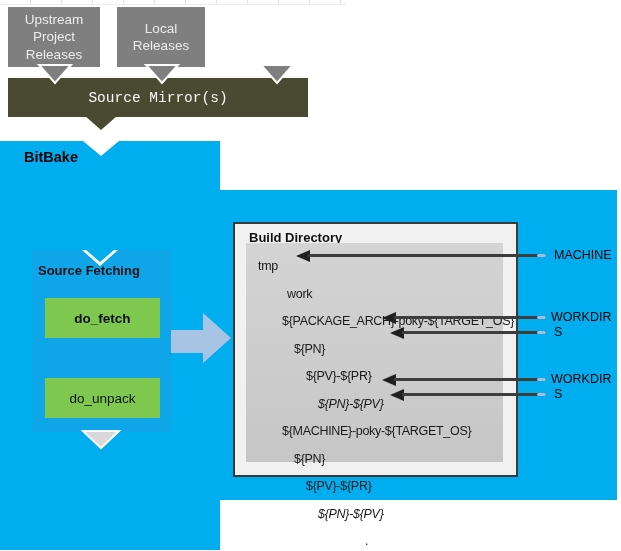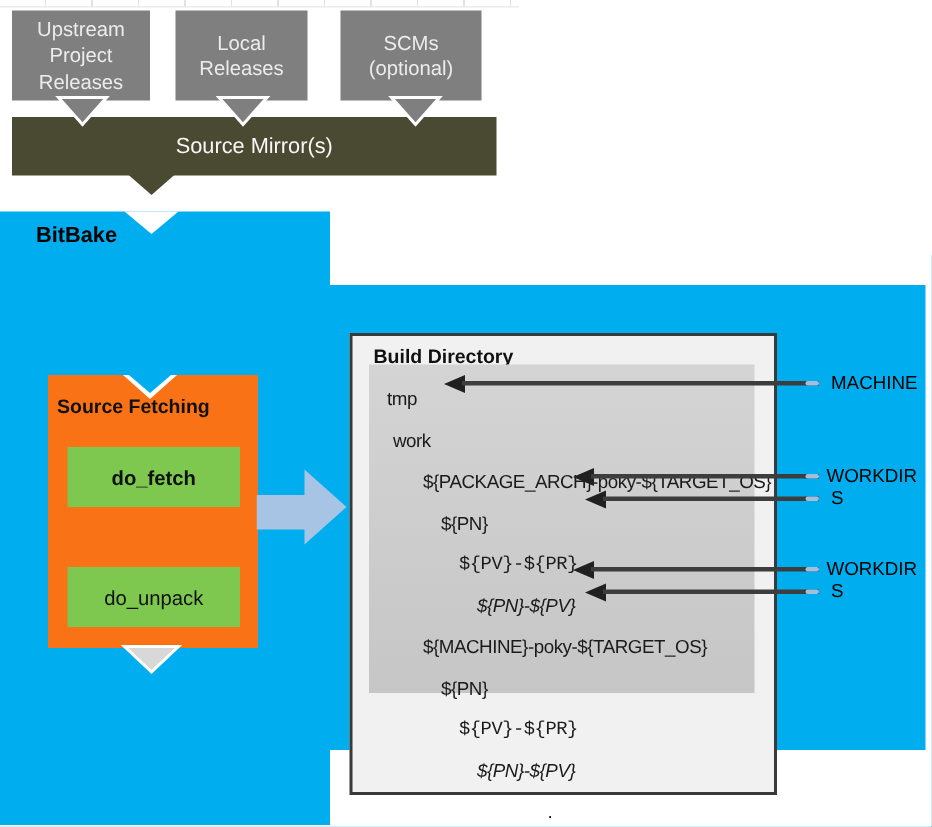--- a/index.html
+++ b/index.html
@@ -15,66 +15,66 @@
   
   .srcbox { position:absolute; background:#7f7f7f; color:#ececec;
     display:flex; align-items:center; justify-content:center; text-align:center;
     font-size:13.5px; line-height:1.28; }
   .srcbox.b1 { left:8px; top:7px; width:92px; height:60px; }
   .srcbox.b2 { left:117px; top:7px; width:88px; height:60px; }
   .srcbox.b3 { left:227px; top:7px; width:94px; height:60px; }
   .tail-svg { position:absolute; }
 
   
-  .mirror { position:absolute; left:8px; top:78px; width:323px; height:39px;
+  .mirror { position:absolute; left:8px; top:78px; width:300px; height:39px;
     background:#4a4a33; color:#f7f7f5; display:flex; align-items:center;
-    justify-content:center; font-size:14.5px; }
+    justify-content:center; font-size:14.5px;font-family:Liberation Mono, monospace; }
   .mirror-tail { position:absolute; left:85px; top:116px; width:0; height:0;
     border-left:16px solid transparent; border-right:16px solid transparent;
     border-top:14px solid #4a4a33; }
 
   
   .blue-band { position:absolute; left:0; top:190px; width:617px; height:310px; background:#00aeef; }
   .blue-col  { position:absolute; left:0; top:141px; width:220px; height:409px; background:#00aeef; }
   .col-notch { position:absolute; left:83px; top:141px; width:0; height:0;
     border-left:18px solid transparent; border-right:18px solid transparent;
     border-top:15px solid #ffffff; }
   .bitbake-label { position:absolute; left:12px; top:149px; font-size:14.5px;
     font-weight:bold; color:#000;margin-left:12px; }
 
   
-  .sf-box { position:absolute; left:32px; top:250px; width:140px; height:182px; background:#f97316;text-align:center; }
+  .sf-box { position:absolute; left:32px; top:250px; width:140px; height:182px; background:#0ea5e9;text-align:center; }
   .sf-title { position:absolute; left:6px; top:13px; font-size:13px; font-weight:bold; color:#111; }
   .sf-notch-white { position:absolute; left:50px; top:0; width:0; height:0;
     border-left:18px solid transparent; border-right:18px solid transparent;
     border-top:16px solid #ffffff; }
   .sf-notch-blue { position:absolute; left:54px; top:0; width:0; height:0;
     border-left:14px solid transparent; border-right:14px solid transparent;
     border-top:12px solid #00aeef; }
   .task { position:absolute; left:13px; width:115px; height:40px; background:#7ec84f;
     color:#101010; display:flex; align-items:center; justify-content:center; font-size:13.5px; }
   .task.t1 { top:48px;font-weight:bold; }
   .task.t2 { top:106px;margin-top:22px; }
   .sf-tail { position:absolute; left:80px; top:430px; }
 
   
   .flow-arrow { position:absolute; left:171px; top:312px; }
 
   
-  .bd-box { position:absolute; left:233px; top:222px; width:285px; height:308px;
+  .bd-box { position:absolute; left:233px; top:222px; width:285px; height:255px;
     background:#f1f1f1; border:2px solid #3a3a3a; }
   .bd-title { position:absolute; left:14px; top:6px; font-size:13px; font-weight:bold; color:#111; }
   .bd-panel { position:absolute; left:11px; top:19px; width:257px; height:219px;
     background:linear-gradient(180deg,#d4d4d4,#c6c6c6); }
   .tree { position:absolute; left:246px; top:247px; width:258px; font-size:12.5px;
     color:#1a1a1a; letter-spacing:-0.3px; }
   .tree .row { height:15.5px; line-height:15.5px; white-space:nowrap;margin-top:12px; }
-  .ind0 { padding-left:12px; }  .ind1 { padding-left:16px; }
+  .ind0 { padding-left:12px; }  .ind1 { padding-left:41px; }
   .ind2 { padding-left:36px; }  .ind3 { padding-left:48px; }
-  .ind4 { padding-left:60px;font-family:Liberation Mono, monospace; }  .ind5 { padding-left:72px;font-style:italic; }
+  .ind4 { padding-left:60px; }  .ind5 { padding-left:72px;font-style:italic; }
   .inddot { padding-left:119px; }
 
   
   .ptr-head { position:absolute; width:0; height:0;
     border-top:6px solid transparent; border-bottom:6px solid transparent;
     border-right:14px solid #202020; }
   .ptr-line { position:absolute; height:3px; background:#3d3d3d; }
   .ptr-cap  { position:absolute; width:9px; height:3px; background:#9fbfdb; border-radius:2px; }
   .ptr-label { position:absolute; font-size:12.5px; color:#000; height:15px; line-height:15px; }
 </style>
@@ -97,23 +97,20 @@
     <polygon points="3,1 35,1 19,19" fill="#7f7f7f" stroke="#ffffff" stroke-width="2"></polygon>
   </svg>
 
   <div class="srcbox b2">
     <span>Local Releases</span>
   </div>
   <svg class="tail-svg" style="left:143px;top:64px" width="38" height="22">
     <polygon points="3,1 35,1 19,19" fill="#7f7f7f" stroke="#ffffff" stroke-width="2"></polygon>
   </svg>
 
-  <div class="srcbox b3">
-    <span>SCMs (optional)</span>
-  </div>
   <svg class="tail-svg" style="left:258px;top:64px" width="38" height="22">
     <polygon points="3,1 35,1 19,19" fill="#7f7f7f" stroke="#ffffff" stroke-width="2"></polygon>
   </svg>
 
   <div class="blue-band"></div>
   <div class="blue-col"></div>
   <div class="col-notch"></div>
   <div class="mirror-tail"></div>
   <div class="bitbake-label">BitBake</div>
 

